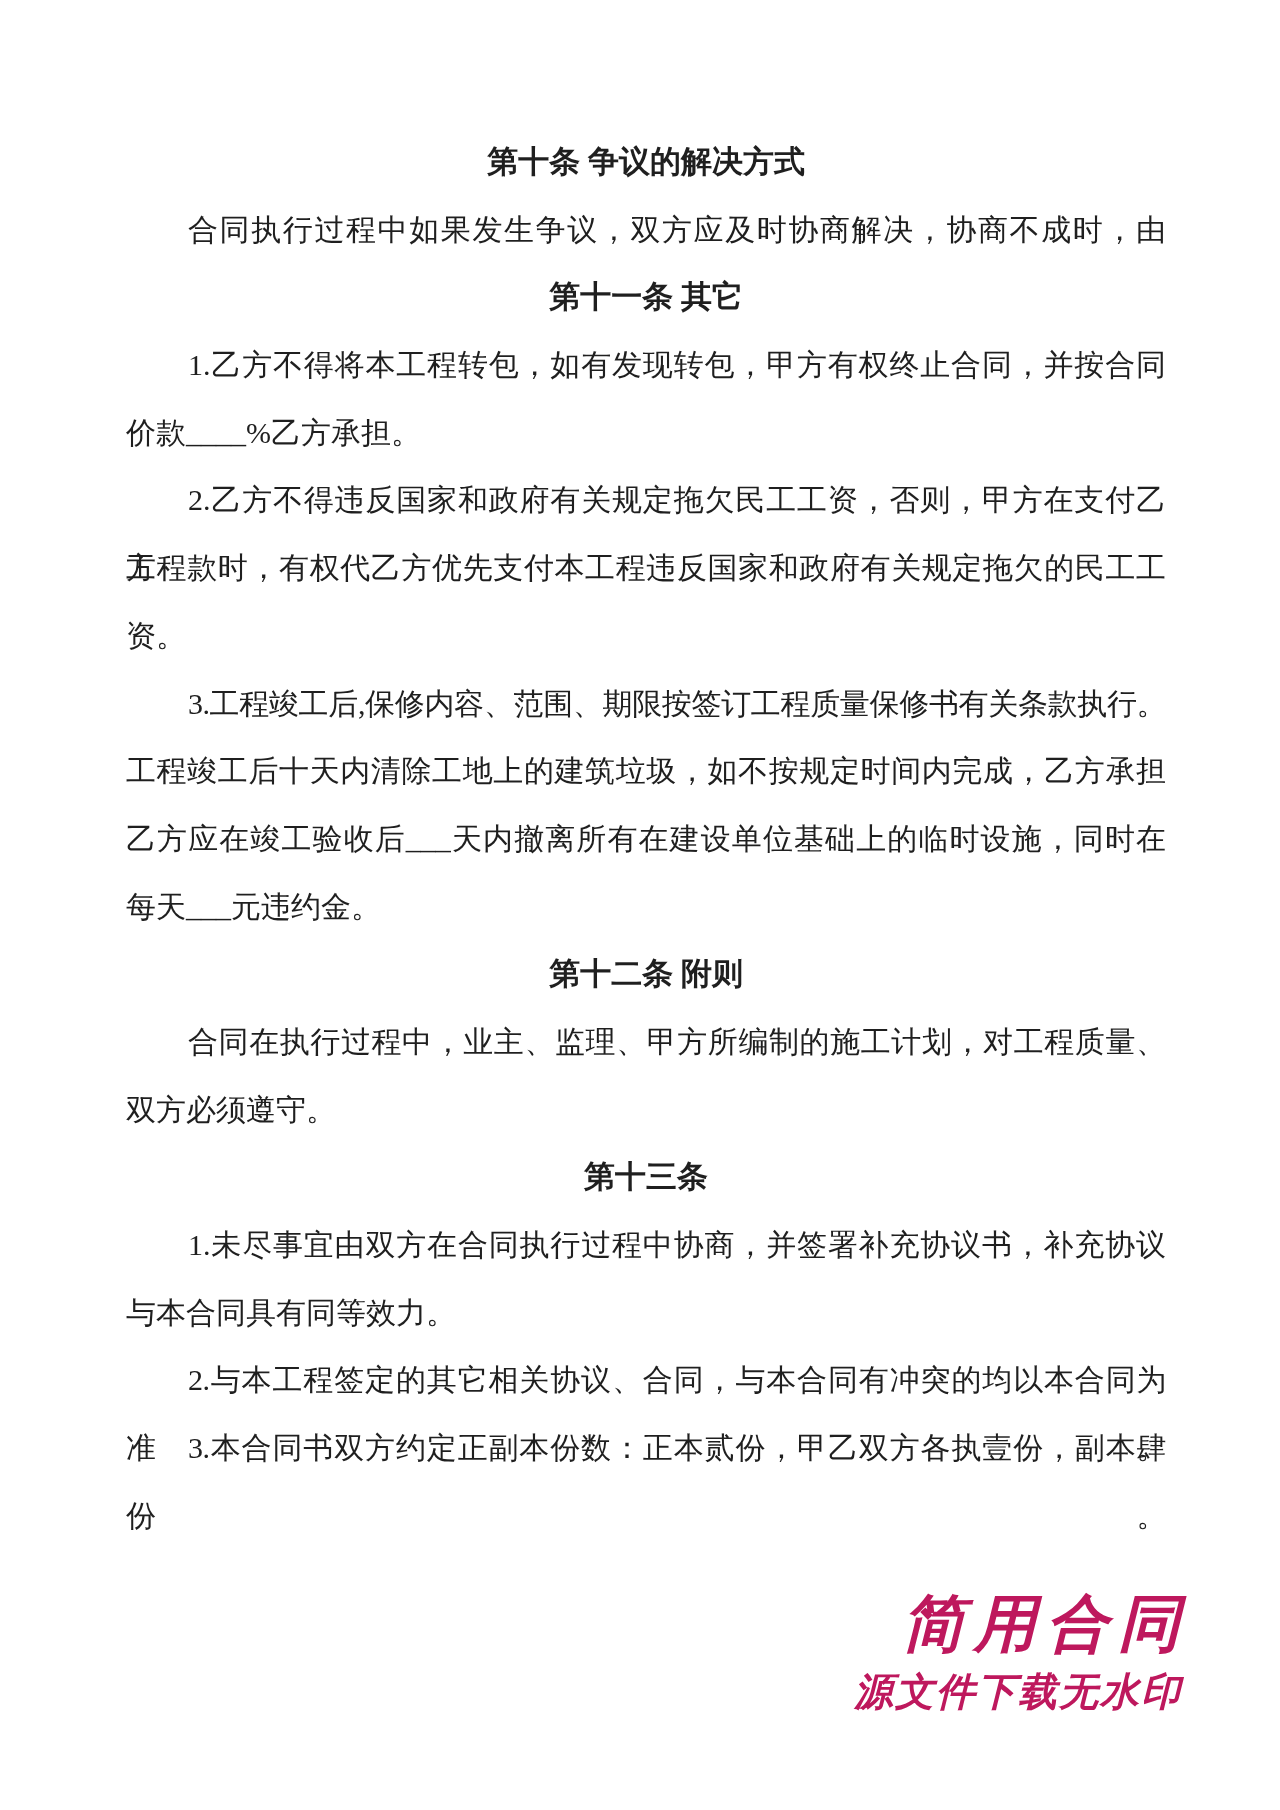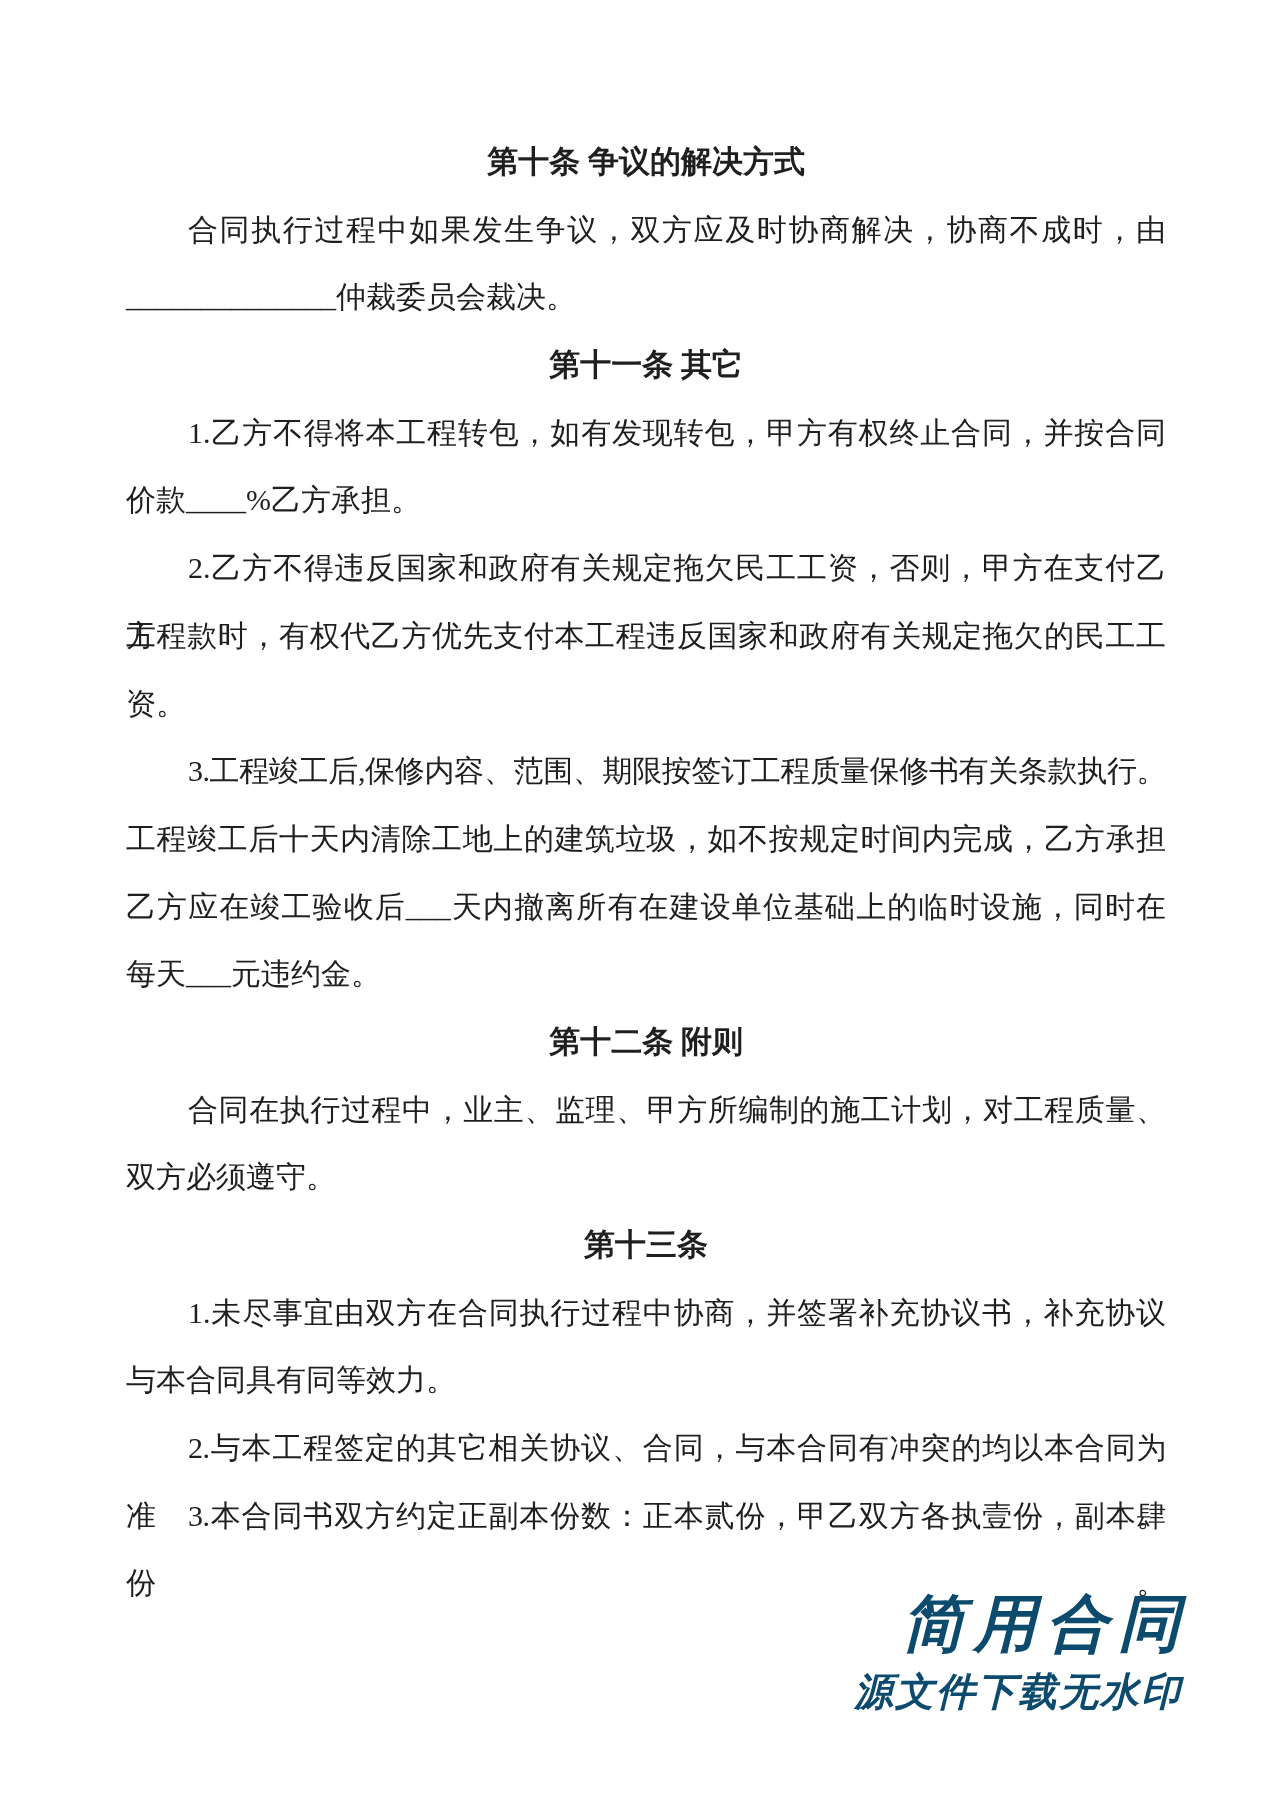--- a/index.html
+++ b/index.html
@@ -64,39 +64,38 @@
   }
 </style>
 </head>
 <body>
 
 <div class="page">
 
   <div class="doc">
     <div class="line h">第十条 争议的解决方式</div>
     <div class="line ind j">合同执行过程中如果发生争议，双方应及时协商解决，协商不成时，由</div>
-    <div class="line">______________仲裁委员会裁决。</div>
     <div class="line h">第十一条 其它</div>
     <div class="line ind j">1.乙方不得将本工程转包，如有发现转包，甲方有权终止合同，并按合同</div>
     <div class="line">价款____%乙方承担。</div>
     <div class="line ind j">2.乙方不得违反国家和政府有关规定拖欠民工工资，否则，甲方在支付乙方</div>
     <div class="line j">工程款时，有权代乙方优先支付本工程违反国家和政府有关规定拖欠的民工工</div>
     <div class="line">资。</div>
     <div class="line ind j tight">3.工程竣工后,保修内容、范围、期限按签订工程质量保修书有关条款执行。</div>
     <div class="line j">工程竣工后十天内清除工地上的建筑垃圾，如不按规定时间内完成，乙方承担</div>
     <div class="line j">乙方应在竣工验收后___天内撤离所有在建设单位基础上的临时设施，同时在</div>
     <div class="line">每天___元违约金。</div>
     <div class="line h">第十二条 附则</div>
     <div class="line ind j">合同在执行过程中，业主、监理、甲方所编制的施工计划，对工程质量、</div>
     <div class="line">双方必须遵守。</div>
     <div class="line h">第十三条</div>
     <div class="line ind j">1.未尽事宜由双方在合同执行过程中协商，并签署补充协议书，补充协议</div>
     <div class="line">与本合同具有同等效力。</div>
     <div class="line ind j tight">2.与本工程签定的其它相关协议、合同，与本合同有冲突的均以本合同为准。</div>
     <div class="line ind j tight">3.本合同书双方约定正副本份数：正本贰份，甲乙双方各执壹份，副本肆份。</div>
   </div>
 
-  <div class="watermark" style="color: #0c4a6e;">
+  <div class="watermark" style="color: #be185d;">
     <span class="wm-title">简用合同</span>
     <span class="wm-sub">源文件下载无水印</span>
   </div>
 
 </div>
 
 </body></html>

